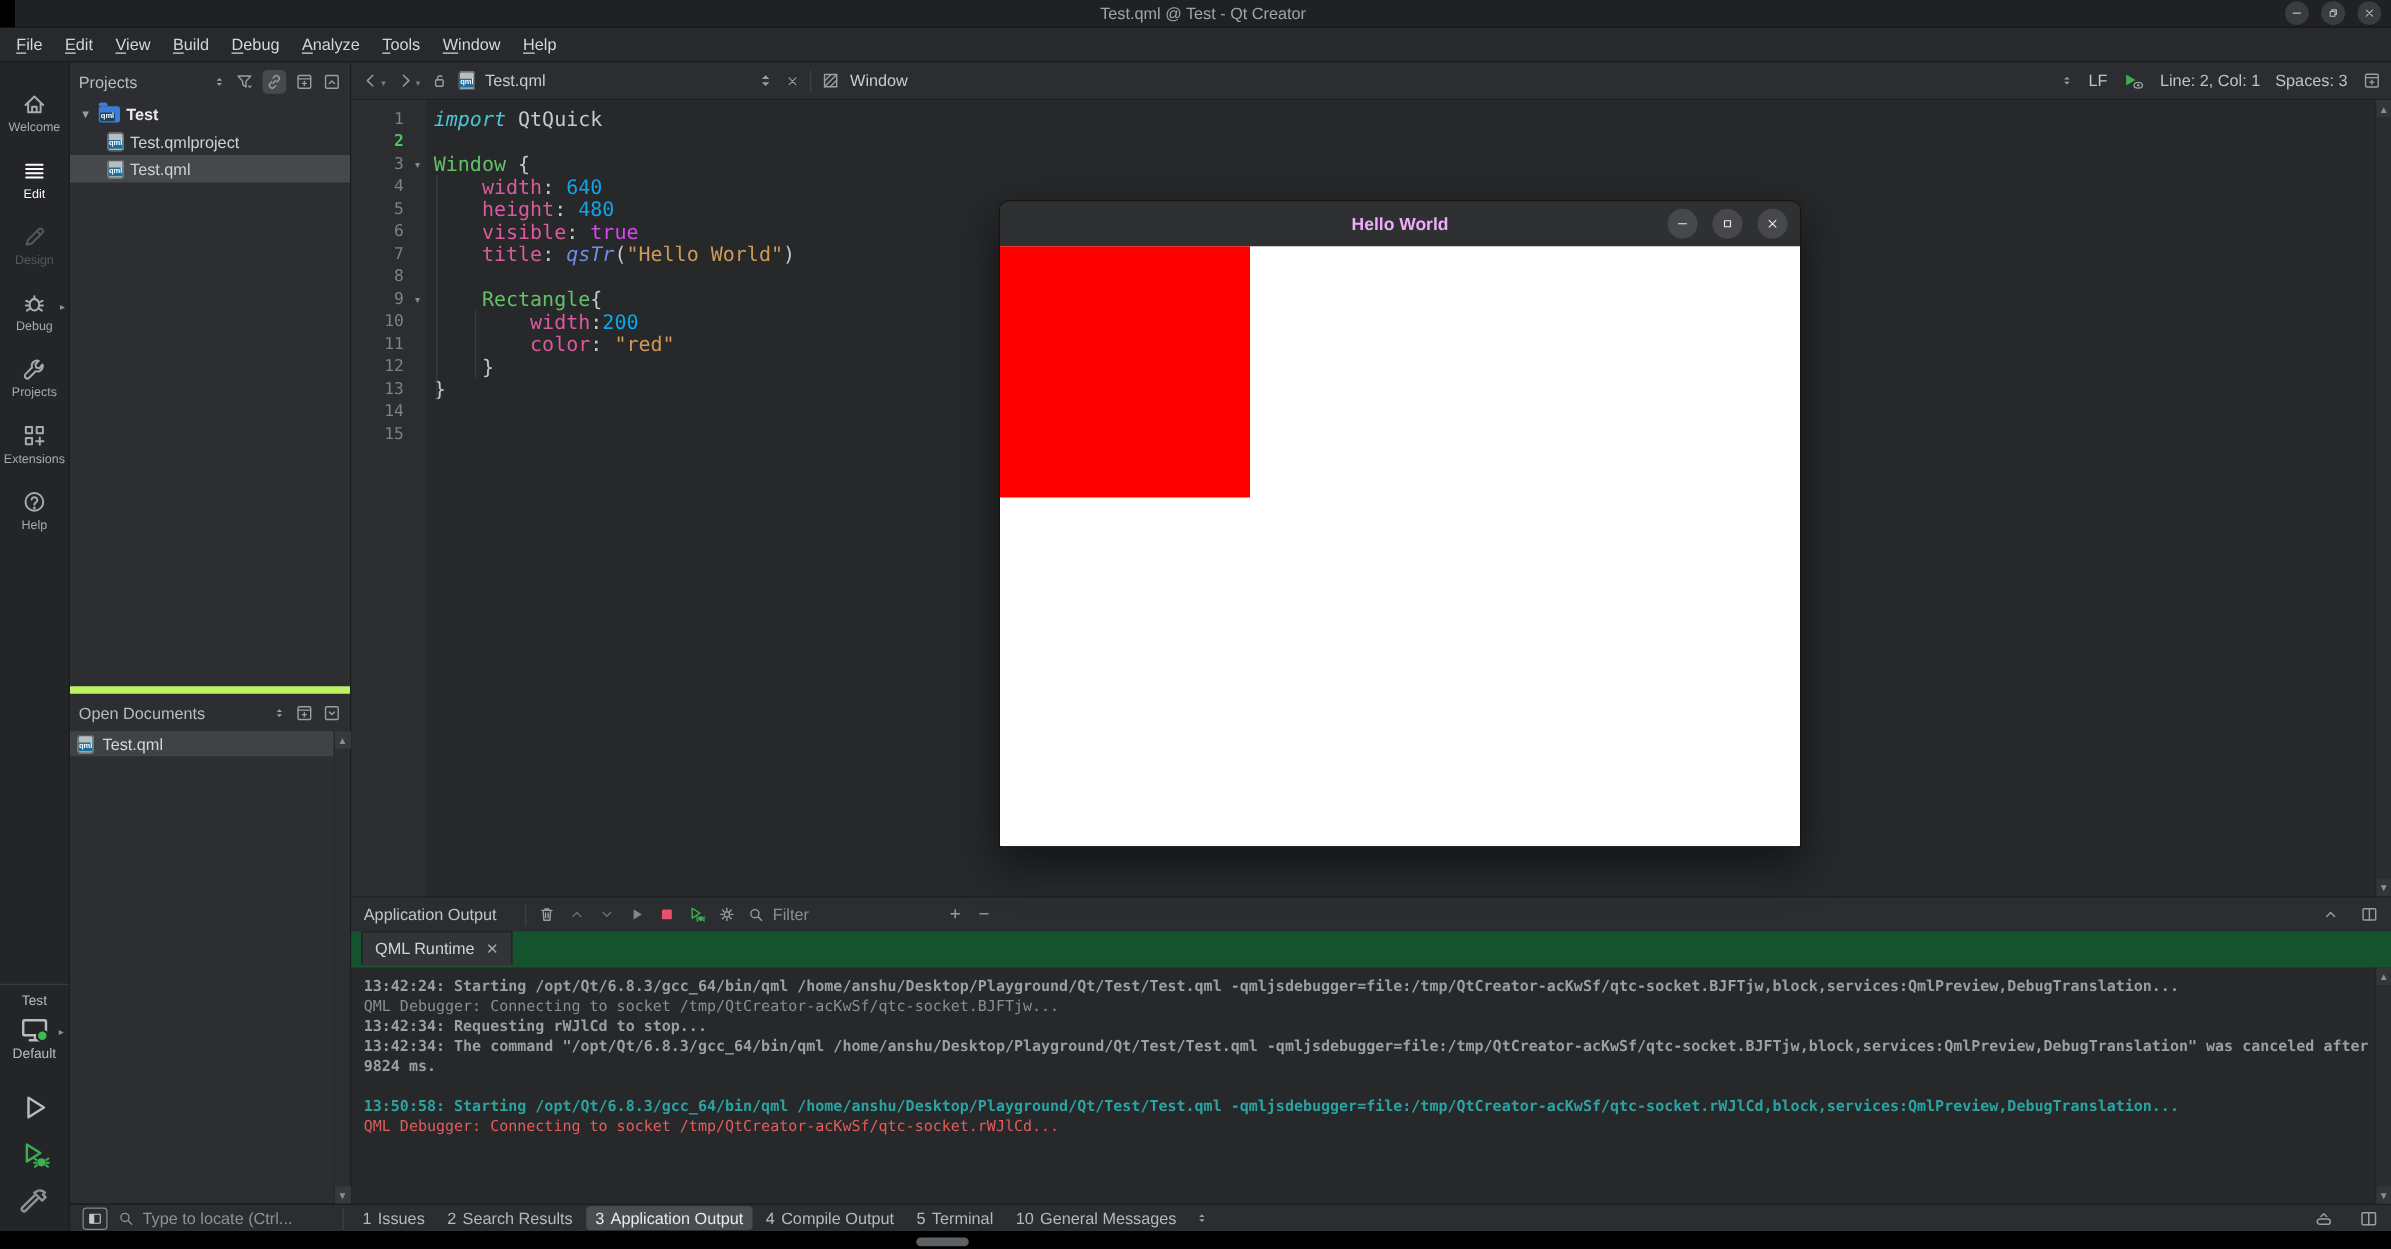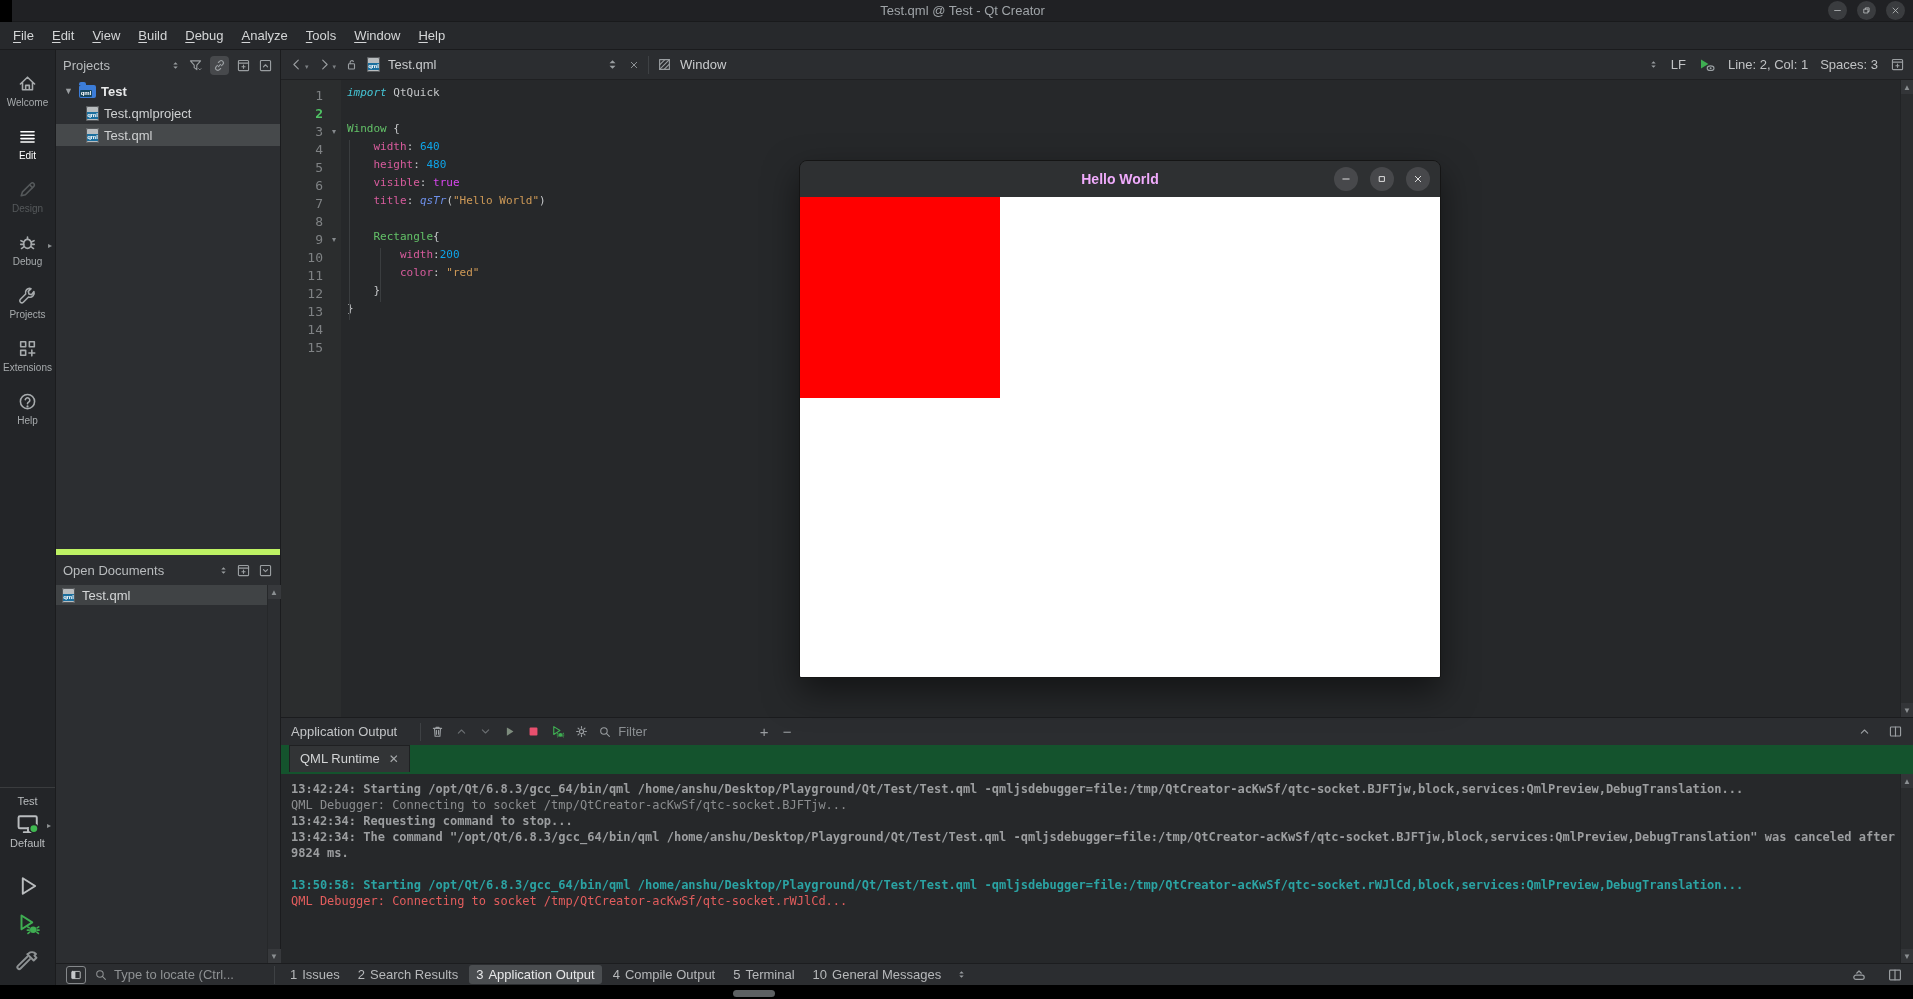--- a/index.html
+++ b/index.html
@@ -88,21 +88,21 @@
   .sep { width:1px; height:18px; background:#3e4144; flex:none; }
   .edright { margin-left:auto; display:flex; align-items:center; gap:12px; color:#c0c2c4; }
   .edright .ic { color:#9a9ea1; }
 
   .edcontent { flex:1; position:relative; display:flex; min-height:0; }
   .gutter { width:60px; background:#2b2d2e; padding-top:6px; flex:none; }
   .gut-row { height:18px; display:flex; align-items:center; justify-content:flex-end; font-family:"DejaVu Sans Mono", monospace; font-size:13px; color:#7f8284; }
   .gut-row .lnum { text-align:right; flex:1; padding-right:4px; }
   .gut-row .lnum.cur { color:#4fc364; font-weight:bold; }
   .gut-row .fold { width:14px; font-size:8px; color:#85898c; text-align:center; font-family:"Liberation Sans", sans-serif; }
-  .codearea { flex:1; padding:6px 0 0 6px; font-family:"DejaVu Sans Mono", monospace; font-size:11px; position:relative; min-width:0; }
+  .codearea { flex:1; padding:6px 0 0 6px; font-family:"DejaVu Sans Mono", monospace; font-size:16px; position:relative; min-width:0; }
   .code-row { height:18px; white-space:pre; }
   .t-imp { color:#45c5d5; font-style:italic; }
   .t-kwf { color:#6d8fe8; font-style:italic; }
   .t-typ { color:#63c168; }
   .t-prop { color:#d85c9d; }
   .t-num { color:#0ea5e9; }
   .t-bool { color:#d946ef; }
   .t-str { color:#cf9a57; }
   .t-pln { color:#c6c8ca; }
   .indent-guide { position:absolute; width:1px; background:#3a3d3f; }
@@ -658,21 +658,21 @@
           <div class="outtabs">
             <span class="outtab">
               <span>QML Runtime</span>
               <span class="tclose">✕</span>
             </span>
           </div>
           <div class="outlogwrap">
             <div class="outlog" id="outlog">
                 <div class="log-line log-msg">13:42:24: Starting /opt/Qt/6.8.3/gcc_64/bin/qml /home/anshu/Desktop/Playground/Qt/Test/Test.qml -qmljsdebugger=file:/tmp/QtCreator-acKwSf/qtc-socket.BJFTjw,block,services:QmlPreview,DebugTranslation...</div>
                 <div class="log-line log-debug">QML Debugger: Connecting to socket /tmp/QtCreator-acKwSf/qtc-socket.BJFTjw...</div>
-                <div class="log-line log-msg">13:42:34: Requesting command to stop...</div>
+                <div class="log-line log-msg">13:42:34: Requesting rWJlCd to stop...</div>
                 <div class="log-line log-msg">13:42:34: The command "/opt/Qt/6.8.3/gcc_64/bin/qml /home/anshu/Desktop/Playground/Qt/Test/Test.qml -qmljsdebugger=file:/tmp/QtCreator-acKwSf/qtc-socket.BJFTjw,block,services:QmlPreview,DebugTranslation" was canceled after</div>
                 <div class="log-line log-msg">9824 ms.</div>
                 <div class="log-line log-blank"></div>
                 <div class="log-line log-start">13:50:58: Starting /opt/Qt/6.8.3/gcc_64/bin/qml /home/anshu/Desktop/Playground/Qt/Test/Test.qml -qmljsdebugger=file:/tmp/QtCreator-acKwSf/qtc-socket.rWJlCd,block,services:QmlPreview,DebugTranslation...</div>
                 <div class="log-line log-error">QML Debugger: Connecting to socket /tmp/QtCreator-acKwSf/qtc-socket.rWJlCd...</div>
               </div>
             <div class="outscroll">
               <span class="sarrow">▲</span>
               <span class="sarrow">▼</span>
             </div>

